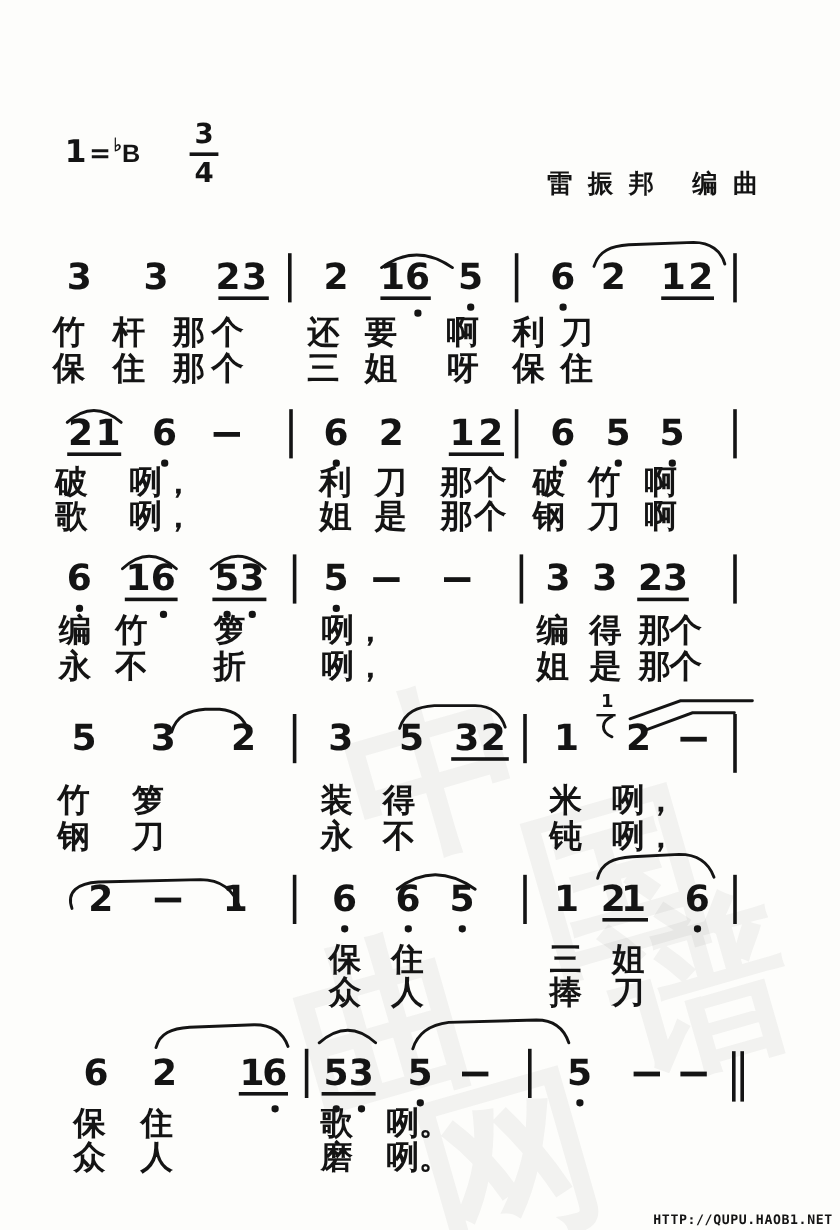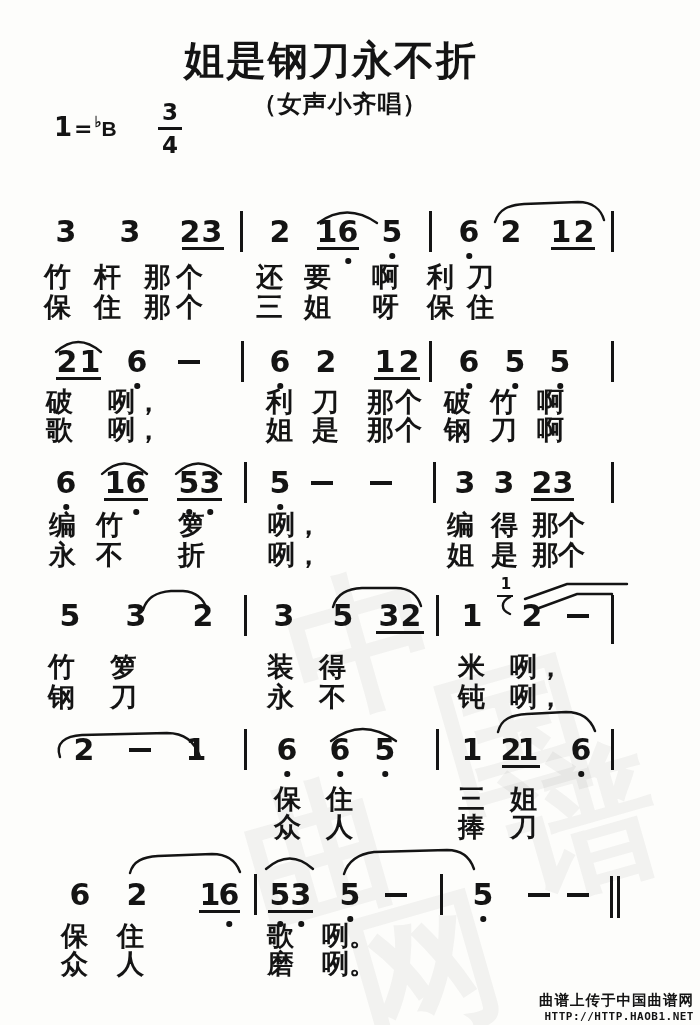--- a/index.html
+++ b/index.html
@@ -41,33 +41,32 @@
   .footer{position:absolute;right:6px;bottom:2px;text-align:right;}
   .footer .site{font-size:14.5px;font-weight:700;letter-spacing:1px;}
   .footer .url{font-family:"DejaVu Sans Mono",monospace;font-size:11px;font-weight:700;
                letter-spacing:0.5px;}
 </style>
 </head>
 <body>
 
 <div id="page">
 
-  <div class="hdr-title">姐是钢刀永不折</div>
-  <div class="hdr-sub">（女声小齐唱）</div>
 
   <div class="keysig">
     <span class="k1">1</span><span class="keq">=</span><span class="kflat">♭</span><span class="ktonic">B</span>
   </div>
 
   <div class="timesig">
     <div>3</div>
     <div class="tbar"></div>
     <div>4</div>
   </div>
 
+  <div class="composer">雷振邦 编曲</div>
 
   <div id="watermark-layer">
       <div class="wm" style="left: 290px; top: 545px; transform: rotate(-16deg);">中</div>
       <div class="wm" style="left: 440px; top: 635px; transform: rotate(-16deg);">国</div>
       <div class="wm" style="left: 245px; top: 755px; transform: rotate(-16deg);">曲</div>
       <div class="wm" style="left: 510px; top: 725px; transform: rotate(-16deg);">谱</div>
       <div class="wm" style="left: 350px; top: 870px; transform: rotate(-16deg);">网</div>
     </div>
 
   <div id="score">
@@ -287,17 +286,16 @@
       <path d="M 539,608 L 577,594 L 612,594" fill="none" stroke="#141414" stroke-width="2.4" stroke-linecap="round"></path>
       <path d="M 60,757 C 55,743 65,736 82,735 L 167,733 C 185,733 195,742 200,757" fill="none" stroke="#141414" stroke-width="2.4" stroke-linecap="round"></path>
       <path d="M 331,741 Q 362,717 396,741" fill="none" stroke="#141414" stroke-width="2.4" stroke-linecap="round"></path>
       <path d="M 498,732 C 501,719 511,715 527,714 L 566,712 C 582,712 591,720 595,731" fill="none" stroke="#141414" stroke-width="2.4" stroke-linecap="round"></path>
       <path d="M 130,873 C 133,861 143,857 158,856 L 212,854 C 227,854 236,861 240,872" fill="none" stroke="#141414" stroke-width="2.4" stroke-linecap="round"></path>
       <path d="M 266,869 Q 290,848 313,869" fill="none" stroke="#141414" stroke-width="2.4" stroke-linecap="round"></path>
       <path d="M 344,874 C 348,861 358,854 374,852 L 447,850 C 461,850 470,857 474,869" fill="none" stroke="#141414" stroke-width="2.4" stroke-linecap="round"></path>
     </svg>
 
   <div class="footer">
-    <div class="site">曲谱上传于中国曲谱网</div>
-    <div class="url">HTTP://HTTP.HAOB1.NET</div>
+    <div class="url">HTTP://QUPU.HAOB1.NET</div>
   </div>
 
 </div>
 
 </body></html>

